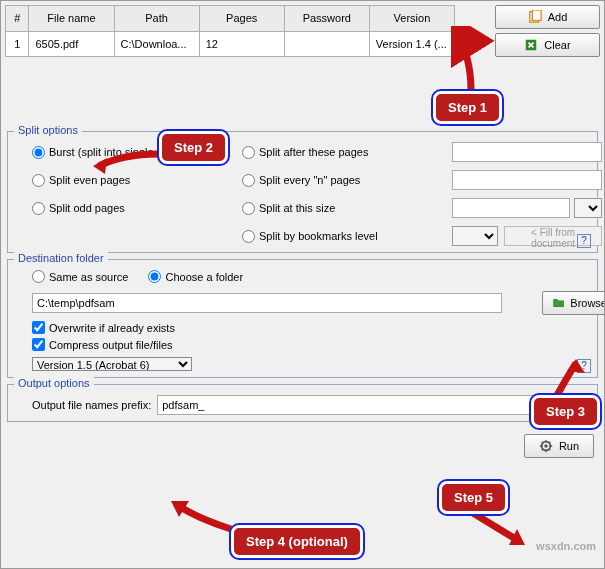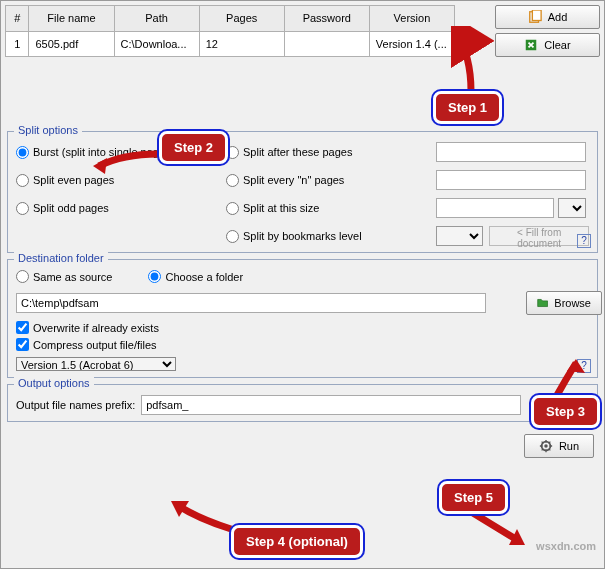--- a/index.html
+++ b/index.html
@@ -51,21 +51,21 @@
   justify-content: center;
   gap: 6px;
   font-size: 11px;
   cursor: pointer;
   padding: 0 10px;
   border-radius: 2px;
 }
 .fieldset {
   margin: 6px;
   border: 1px solid #9aa8c0;
-  padding: 10px 8px 6px 8px;
+  padding: 10px 8px 6px 24px;
   position: relative;
 }
 .legend {
   position: absolute;
   top: -8px;
   left: 6px;
   background: #f0f0f0;
   padding: 0 4px;
   color: #2946a8;
   font-size: 11px;
@@ -104,21 +104,21 @@
   border: 1px solid #6a86c4;
   width: 14px;
   height: 14px;
   font-size: 10px;
   text-align: center;
   line-height: 12px;
   cursor: pointer;
 }
 .dest-row {
   display: flex;
-  gap: 36px;
+  gap: 20px;
   margin-bottom: 8px;
 }
 .path-row {
   display: flex;
   gap: 40px;
   margin-bottom: 6px;
   align-items: center;
 }
 .path-row input { flex: 0 0 470px; }
 .output-row {

